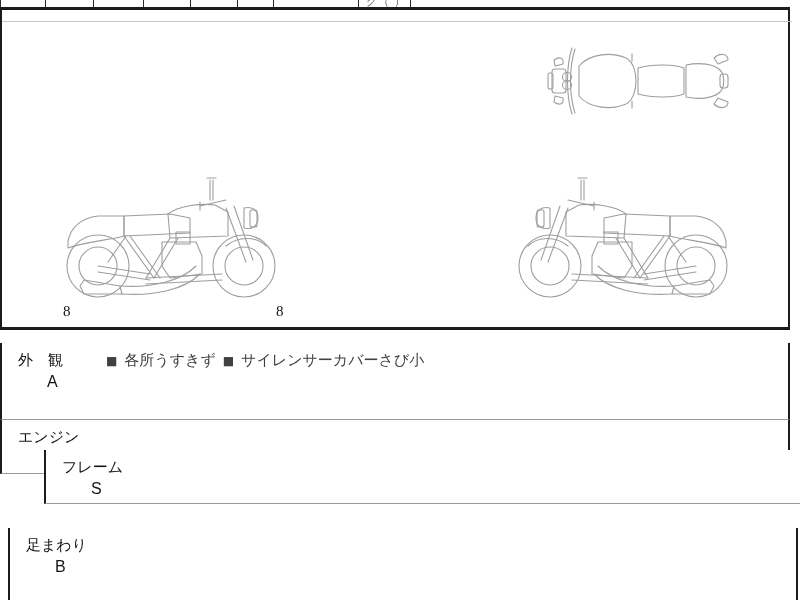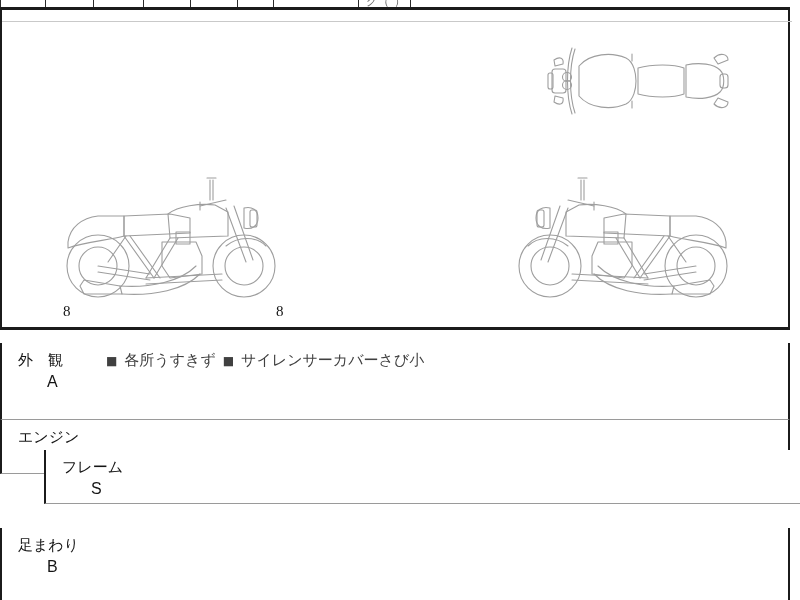--- a/index.html
+++ b/index.html
@@ -97,21 +97,21 @@
   .cond-row {
     position: absolute;
     left: 0;
     width: 790px;
     box-sizing: border-box;
     border-left: 2px solid #1b1b1b;
     border-right: 2px solid #1b1b1b;
     border-bottom: 1px solid #9a9a9a;
     background: #fff;
   }
-  .cond-row.last { border-bottom: none; }
+  .cond-row.last { border-bottom: none; margin-left: 8px; }
 
   .row-appearance { top: 343px;  height: 77px; }
   .row-engine     { top: 420px;  height: 54px; }
   .row-frame      { top: 450px;  height: 54px; margin-left: 44px; }
   .row-suspension { top: 528px;  height: 72px; }
 
   .cond-label {
     position: absolute;
     left: 16px;
     top: 8px;

